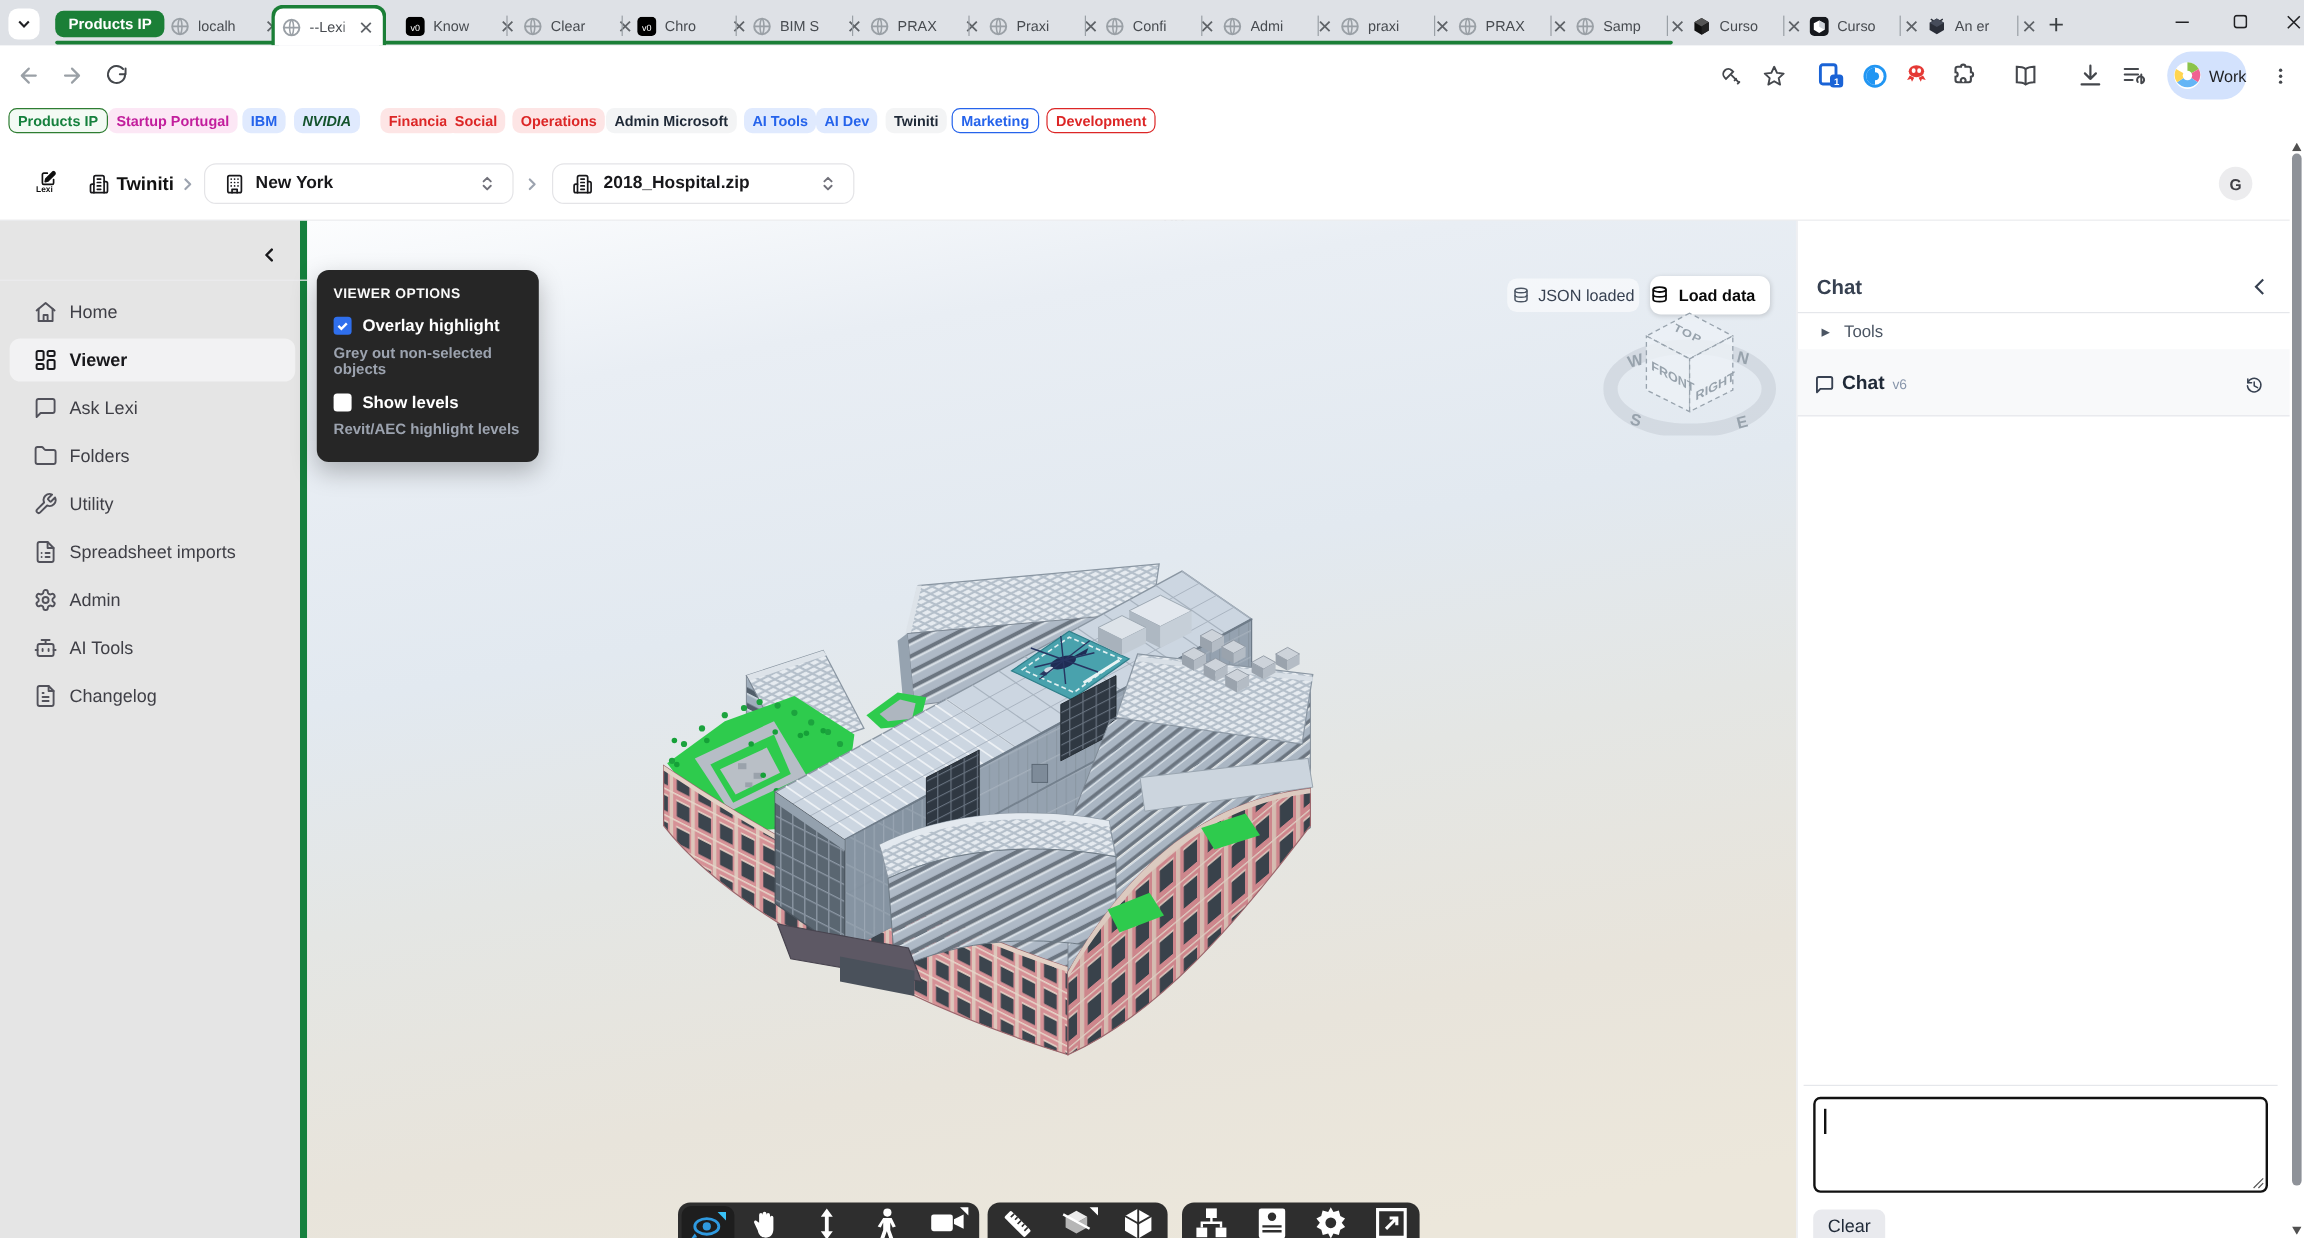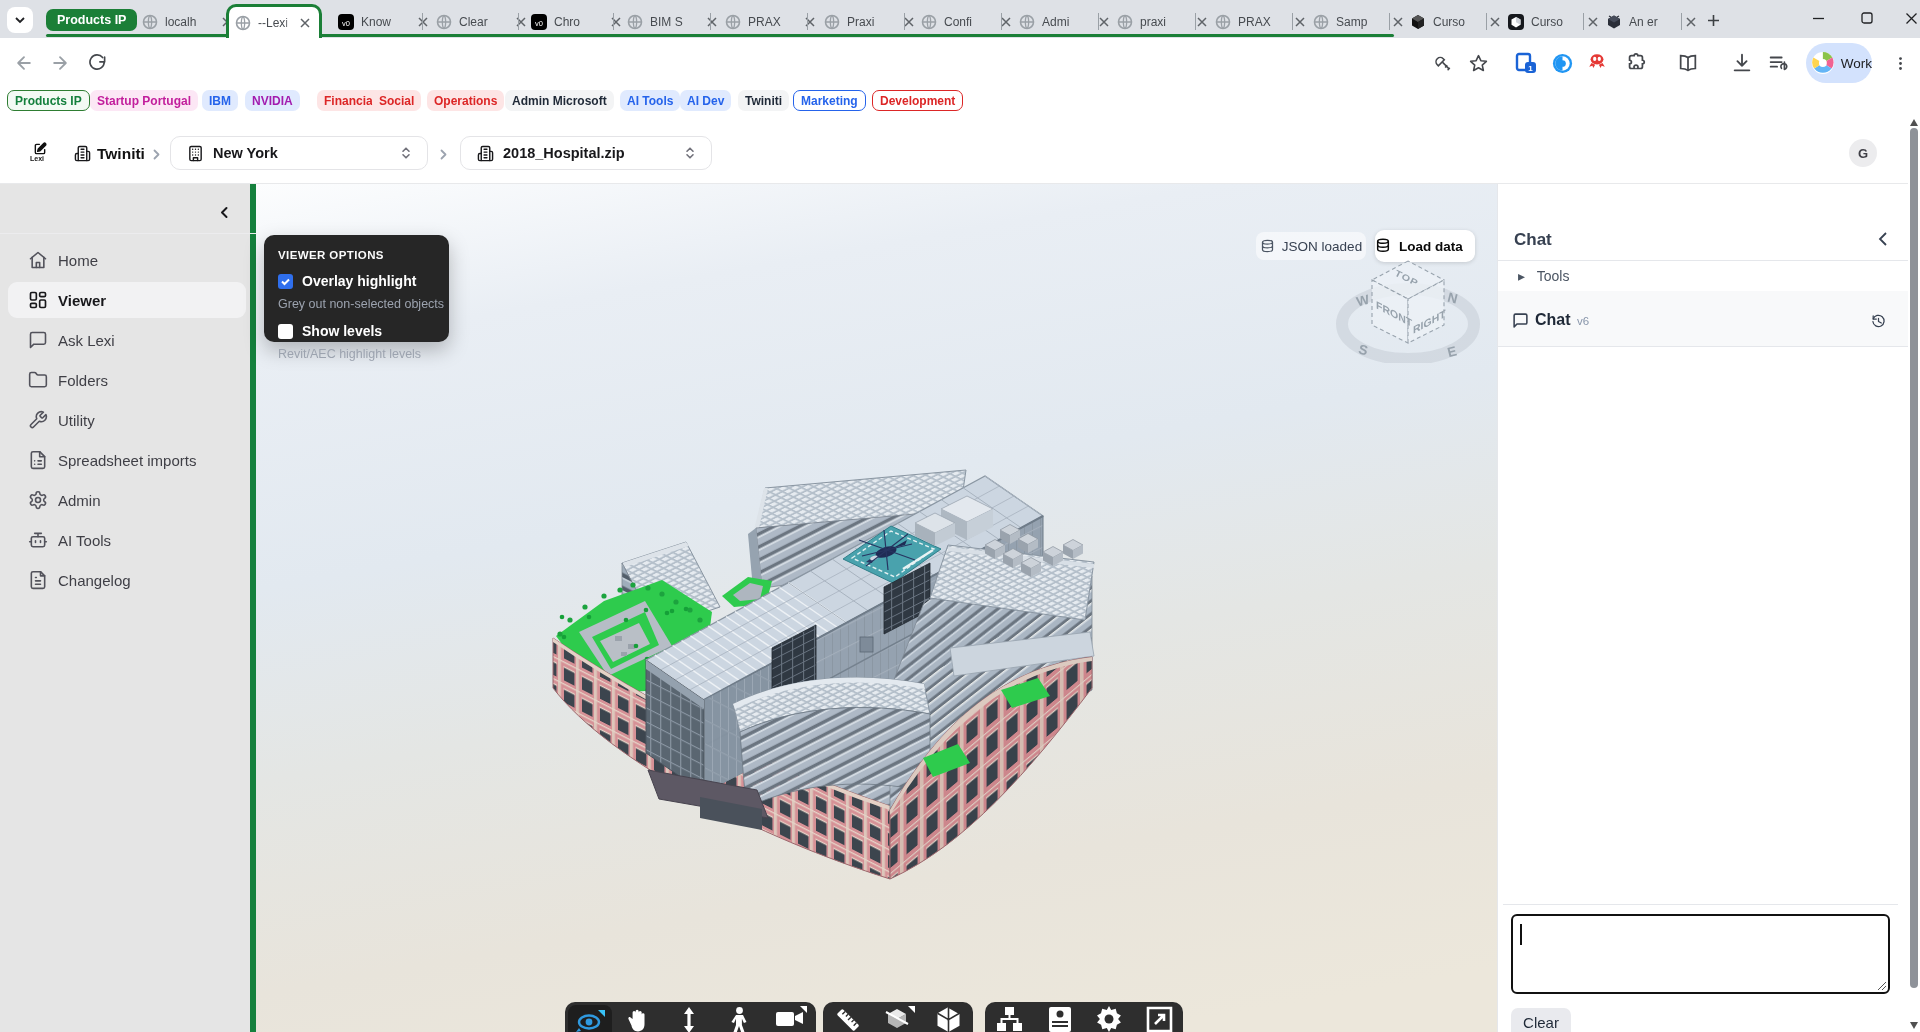--- a/index.html
+++ b/index.html
@@ -35,25 +35,25 @@
 #sidebar { position:absolute; left:0; top:184px; width:256px; height:848px; background:#e5e5e5; border-right:6px solid #15803d; }
 #sidebar .coll { position:absolute; right:12px; top:14px; width:28px; height:28px; display:flex; align-items:center; justify-content:center; }
 #sidebar .topline { position:absolute; left:0; top:49px; width:256px; height:1px; background:#ececee; }
 .nav { position:absolute; left:8px; width:238px; height:36px; border-radius:9px; display:flex; align-items:center; font-size:15px; color:#3f3f46; }
 .nav svg { margin-left:20px; margin-right:10px; flex:none; }
 .nav.sel { background:#f2f2f3; color:#18181b; font-weight:700; }
 
 #canvas { position:absolute; left:256px; top:184px; width:1241px; height:848px;
   background:linear-gradient(170deg, #fcfdfe 0%, #e9eef4 16%, #e2e9f0 38%, #e4e6e4 56%, #e8e4db 76%, #ece7db 94%); }
 
-#vpopup { position:absolute; left:8px; top:51px; width:185px; height:107px; background:#262626; border-radius:10px; box-shadow:0 8px 20px rgba(0,0,0,.25); color:#fff; }
+#vpopup { position:absolute; left:8px; top:41px; width:185px; height:160px; background:#262626; border-radius:10px; box-shadow:0 8px 20px rgba(0,0,0,.25); color:#fff; }
 #vpopup h4 { font-size:11.5px; letter-spacing:.4px; color:#fafafa; margin:14px 0 0 14px; }
 #vpopup .row { display:flex; align-items:center; margin:12px 0 0 14px; font-size:14px; font-weight:700; }
 #vpopup .cb { width:15px; height:15px; border-radius:3px; margin-right:9px; }
-#vpopup .sub { font-size:12.5px; color:#9ca3af; margin:8px 0 0 14px; font-weight:400; }
+#vpopup .sub { font-size:12.5px; color:#9ca3af; margin:8px 0 0 14px; font-weight:700; }
 
 .chip1 { position:absolute; left:1000px; top:48px; width:110px; height:28px; background:rgba(255,255,255,.55); border-radius:8px; display:flex; align-items:center; justify-content:center; font-size:13.5px; color:#374151; }
 .chip2 { position:absolute; left:1119px; top:46px; width:100px; height:32px; background:#fff; border-radius:9px; box-shadow:0 1px 4px rgba(0,0,0,.15); display:flex; align-items:center; justify-content:flex-start; font-size:13.5px; font-weight:700; color:#0a0a0a; }
 
 #chat { position:absolute; left:1497px; top:184px; width:411px; height:848px; background:#fff; border-left:1px solid #e5e7eb; }
 #chat .hd { position:absolute; left:16px; top:46px; font-size:17px; font-weight:700; color:#374151; }
 #chat .line1 { position:absolute; left:0px; top:76px; width:411px; height:1px; background:#e5e7eb; }
 #chat .tools { position:absolute; left:20px; top:84px; font-size:14px; color:#4b5563; }
 #chat .crow { position:absolute; left:0; top:107px; width:411px; height:56px; background:#f8f9fa; border-bottom:1px solid #e5e7eb; }
 #chat .line2 { position:absolute; left:5px; top:720px; width:395px; height:1px; background:#e5e7eb; }
@@ -362,21 +362,21 @@
   <div class="navic" style="left:1462px;">
       <svg width="21" height="21" viewBox="0 0 24 24">
         <path d="M12 3l2.7 5.8 6.3.7-4.7 4.3 1.3 6.2-5.6-3.2-5.6 3.2 1.3-6.2L3 9.5l6.3-.7z" fill="none" stroke="#44474c" stroke-width="1.8" stroke-linejoin="round"></path>
       </svg>
     </div>
 </div>
 <div id="bookmarks">
   <div class="bm" style="left:7px;border:1.5px solid #2e7d32;color:#15803d;background:#f3faf4;">Products IP</div>
   <div class="bm" style="left:90px;background:#fce7f5;color:#c21e9c;">Startup Portugal</div>
   <div class="bm" style="left:202px;background:#e0eafe;color:#2563eb;">IBM</div>
-  <div class="bm" style="left:245px;background:#e0eafe;color:#a21caf;">NVIDIA</div>
+  <div class="bm" style="left:245px;background:#e0eafe;color:#14532d;font-style:italic;">NVIDIA</div>
   <div class="bm" style="left:305px;background:#fde5e5;color:#dc2626;margin-left:12px;">Financial</div>
   <div class="bm" style="left:372px;background:#fde5e5;color:#dc2626;">Social</div>
   <div class="bm" style="left:427px;background:#fde5e5;color:#dc2626;">Operations</div>
   <div class="bm" style="left:505px;background:#f3f4f5;color:#1f2937;font-weight:700;">Admin Microsoft</div>
   <div class="bm" style="left:620px;background:#e0eafe;color:#2563eb;">AI Tools</div>
   <div class="bm" style="left:680px;background:#e0eafe;color:#2563eb;">AI Dev</div>
   <div class="bm" style="left:738px;background:#f3f4f5;color:#1f2937;font-weight:700;">Twiniti</div>
   <div class="bm" style="left:793px;border:1.5px solid #2563eb;color:#2563eb;background:#fff;">Marketing</div>
   <div class="bm" style="left:872px;border:1.5px solid #dc2626;color:#dc2626;background:#fff;">Development</div>
   <svg class="abs" style="left:969px;top:91px;" width="19" height="19" viewBox="0 0 19 19">

